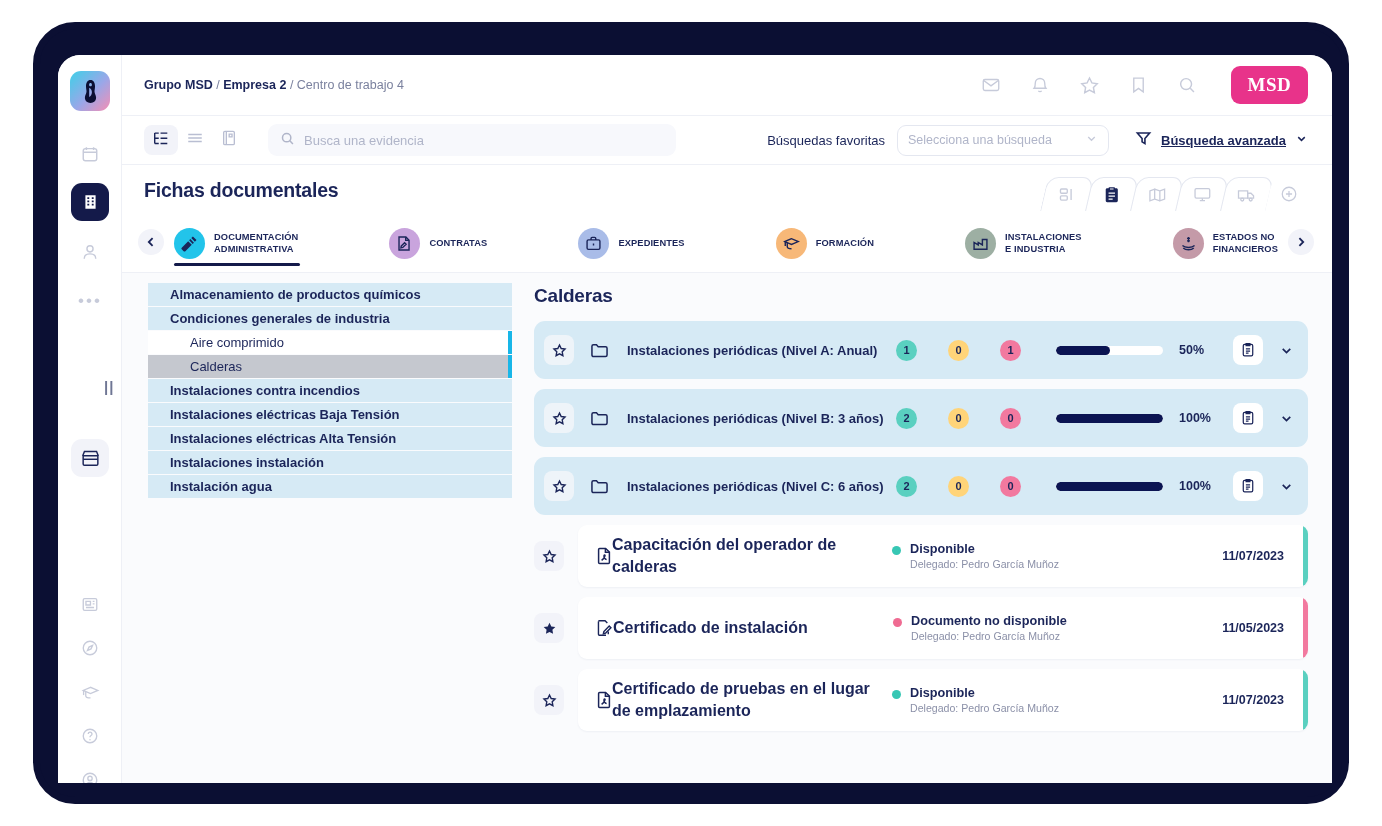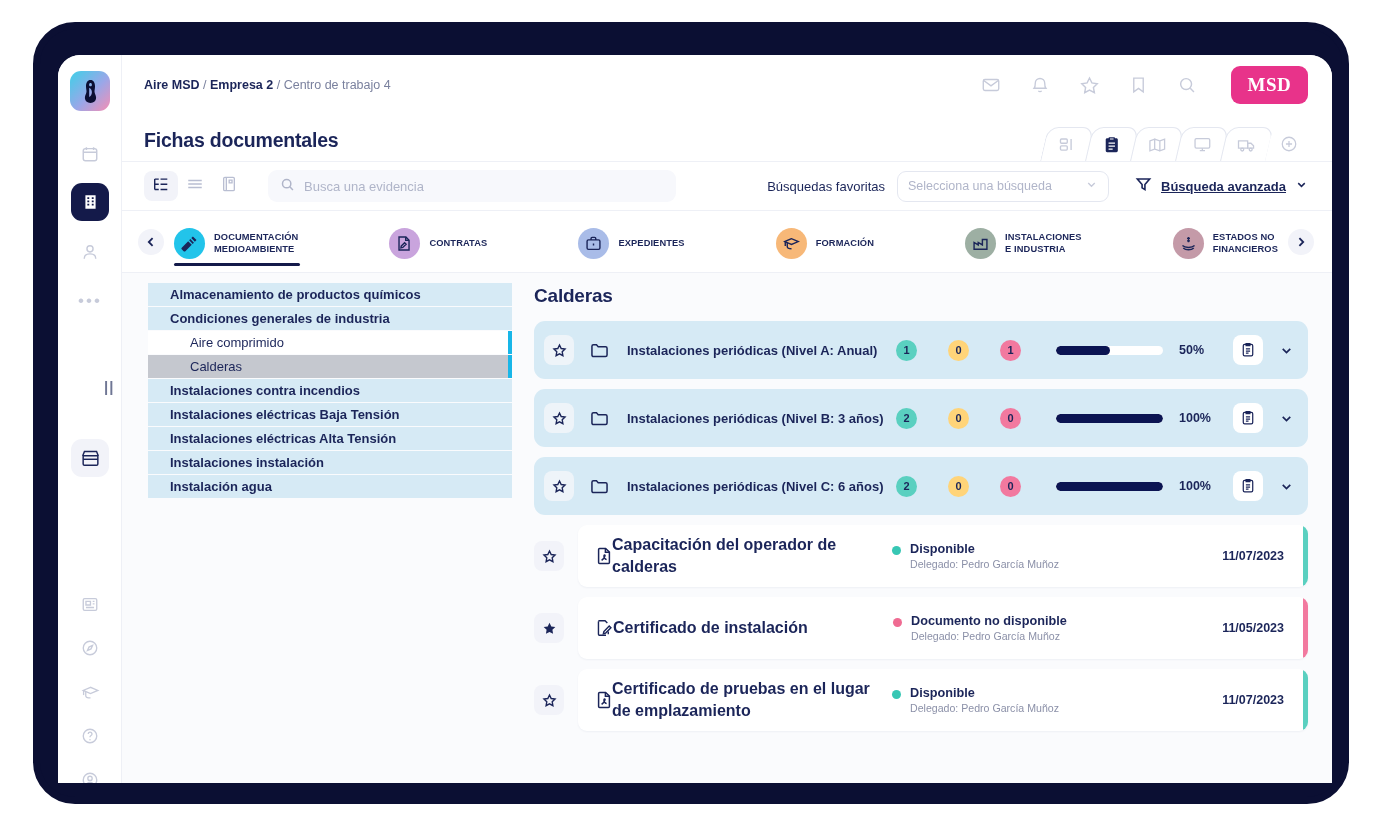--- a/index.html
+++ b/index.html
@@ -372,21 +372,21 @@
             <circle cx="10" cy="10" r="7.5"></circle>
             <circle cx="10" cy="8.2" r="2.4"></circle>
             <path d="M5.6 15.8c.6-1.9 2.3-3 4.4-3s3.8 1.1 4.4 3"></path>
           </svg>
       </div>
     </div>
 
     <div id="main">
 
       <div id="topbar">
-        <div id="breadcrumb"><b>Aire MSD</b><span> / </span><b>Empresa 2</b><span> / </span><span>Centro de trabajo 4</span></div>
+        <div id="breadcrumb"><b>Grupo MSD</b><span> / </span><b>Empresa 2</b><span> / </span><span>Centro de trabajo 4</span></div>
         <div class="spacer"></div>
         <div id="topicons">
           <span class="t-ico">
               <svg width="20" height="20" viewBox="0 0 22 22" fill="none" stroke="currentColor" stroke-width="1.5">
                 <rect x="2.5" y="5" width="17" height="12" rx="1.8"></rect>
                 <path d="m3 6 8 6 8-6"></path>
               </svg>
             </span>
           <span class="t-ico">
               <svg width="20" height="20" viewBox="0 0 22 22" fill="none" stroke="currentColor" stroke-width="1.5">
@@ -407,76 +407,20 @@
           <span class="t-ico">
               <svg width="20" height="20" viewBox="0 0 22 22" fill="none" stroke="currentColor" stroke-width="1.6">
                 <circle cx="10" cy="10" r="6"></circle>
                 <path d="m14.6 14.6 4 4"></path>
               </svg>
             </span>
         </div>
         <div id="msd-badge">MSD</div>
       </div>
 
-      <div id="titlerow">
-        <div id="pagetitle">Fichas documentales</div>
-        <div class="spacer"></div>
-        <div id="tabstrip">
-          <div class="tab">
-              <span>
-                <svg width="17" height="16" viewBox="0 0 20 18" fill="none" stroke="currentColor" stroke-width="1.6">
-                  <rect x="2" y="2" width="8" height="5" rx="1.2"></rect>
-                  <rect x="2" y="10" width="8" height="5" rx="1.2"></rect>
-                  <path d="M14.5 2v13"></path>
-                </svg>
-              </span>
-            </div>
-          <div class="tab active">
-              <span>
-                <svg width="16" height="18" viewBox="0 0 18 20" fill="currentColor">
-                  <path d="M6.2 1.2h5.6c.5 0 .8.4.8.9v.4h1.6c.9 0 1.6.7 1.6 1.6v12.5c0 .9-.7 1.6-1.6 1.6H3.8c-.9 0-1.6-.7-1.6-1.6V4.1c0-.9.7-1.6 1.6-1.6h1.6v-.4c0-.5.3-.9.8-.9zM5.4 7.3v1.4h7.2V7.3H5.4zm0 3.3v1.4h7.2v-1.4H5.4zm0 3.3v1.4h4.6v-1.4H5.4zM7 2.6v1.3h4V2.6H7z"></path>
-                </svg>
-              </span>
-            </div>
-          <div class="tab">
-              <span>
-                <svg width="19" height="16" viewBox="0 0 22 18" fill="none" stroke="currentColor" stroke-width="1.5">
-                  <path d="M2.5 4.3 8 2.2v11.5l-5.5 2.1V4.3zM8 2.2l6 2.1v11.5L8 13.7V2.2zM14 4.3l5.5-2.1v11.5L14 15.8V4.3z"></path>
-                </svg>
-              </span>
-            </div>
-          <div class="tab">
-              <span>
-                <svg width="19" height="17" viewBox="0 0 22 19" fill="none" stroke="currentColor" stroke-width="1.5">
-                  <rect x="2.5" y="2.8" width="17" height="11" rx="1.6"></rect>
-                  <path d="M8 16.5h6M11 13.8v2.7"></path>
-                </svg>
-              </span>
-            </div>
-          <div class="tab">
-              <span>
-                <svg width="20" height="16" viewBox="0 0 23 18" fill="none" stroke="currentColor" stroke-width="1.5">
-                  <path d="M2 4.2h10.5v8.3H2z"></path>
-                  <path d="M12.5 7h3.8l3 3v2.5h-6.8z"></path>
-                  <circle cx="6.3" cy="14.2" r="1.7"></circle>
-                  <circle cx="16" cy="14.2" r="1.7"></circle>
-                </svg>
-              </span>
-            </div>
-          <div class="tab plain">
-              <span>
-                <svg width="18" height="18" viewBox="0 0 20 20" fill="none" stroke="currentColor" stroke-width="1.4">
-                  <circle cx="10" cy="10" r="7.5"></circle>
-                  <path d="M10 6.6v6.8M6.6 10h6.8"></path>
-                </svg>
-              </span>
-            </div>
-        </div>
-      </div>
-
       <div id="toolbar">
         <div class="view-btn on">
             <span><svg width="18" height="17" viewBox="0 0 20 18" fill="none" stroke="currentColor" stroke-width="1.6">
                 <path d="M3 3v11.5M3 3h4.5M3 8.8h4.5M3 14.5h4.5"></path>
                 <path d="M9.5 3H17M9.5 8.8H17M9.5 14.5H17"></path>
               </svg></span>
           </div>
         <div class="view-btn">
             <span><svg width="18" height="14" viewBox="0 0 20 14" fill="none" stroke="currentColor" stroke-width="1.7">
                 <path d="M2.5 3h15M2.5 7h15M2.5 11h15"></path>
@@ -508,36 +452,92 @@
           <span><svg width="17" height="17" viewBox="0 0 18 18" fill="none" stroke="#1b2559" stroke-width="1.7">
                 <path d="M2.5 3.2h13l-5 5.8v5.3l-3-1.7V9L2.5 3.2z"></path>
               </svg></span>
           <span class="adv-link">Búsqueda avanzada</span>
           <span class="chev"><svg width="13" height="13" viewBox="0 0 14 14" fill="none" stroke="currentColor" stroke-width="1.6">
                 <path d="m3.5 5.5 3.5 3.5 3.5-3.5"></path>
               </svg></span>
         </div>
       </div>
 
+      <div id="titlerow">
+        <div id="pagetitle">Fichas documentales</div>
+        <div class="spacer"></div>
+        <div id="tabstrip">
+          <div class="tab">
+              <span>
+                <svg width="17" height="16" viewBox="0 0 20 18" fill="none" stroke="currentColor" stroke-width="1.6">
+                  <rect x="2" y="2" width="8" height="5" rx="1.2"></rect>
+                  <rect x="2" y="10" width="8" height="5" rx="1.2"></rect>
+                  <path d="M14.5 2v13"></path>
+                </svg>
+              </span>
+            </div>
+          <div class="tab active">
+              <span>
+                <svg width="16" height="18" viewBox="0 0 18 20" fill="currentColor">
+                  <path d="M6.2 1.2h5.6c.5 0 .8.4.8.9v.4h1.6c.9 0 1.6.7 1.6 1.6v12.5c0 .9-.7 1.6-1.6 1.6H3.8c-.9 0-1.6-.7-1.6-1.6V4.1c0-.9.7-1.6 1.6-1.6h1.6v-.4c0-.5.3-.9.8-.9zM5.4 7.3v1.4h7.2V7.3H5.4zm0 3.3v1.4h7.2v-1.4H5.4zm0 3.3v1.4h4.6v-1.4H5.4zM7 2.6v1.3h4V2.6H7z"></path>
+                </svg>
+              </span>
+            </div>
+          <div class="tab">
+              <span>
+                <svg width="19" height="16" viewBox="0 0 22 18" fill="none" stroke="currentColor" stroke-width="1.5">
+                  <path d="M2.5 4.3 8 2.2v11.5l-5.5 2.1V4.3zM8 2.2l6 2.1v11.5L8 13.7V2.2zM14 4.3l5.5-2.1v11.5L14 15.8V4.3z"></path>
+                </svg>
+              </span>
+            </div>
+          <div class="tab">
+              <span>
+                <svg width="19" height="17" viewBox="0 0 22 19" fill="none" stroke="currentColor" stroke-width="1.5">
+                  <rect x="2.5" y="2.8" width="17" height="11" rx="1.6"></rect>
+                  <path d="M8 16.5h6M11 13.8v2.7"></path>
+                </svg>
+              </span>
+            </div>
+          <div class="tab">
+              <span>
+                <svg width="20" height="16" viewBox="0 0 23 18" fill="none" stroke="currentColor" stroke-width="1.5">
+                  <path d="M2 4.2h10.5v8.3H2z"></path>
+                  <path d="M12.5 7h3.8l3 3v2.5h-6.8z"></path>
+                  <circle cx="6.3" cy="14.2" r="1.7"></circle>
+                  <circle cx="16" cy="14.2" r="1.7"></circle>
+                </svg>
+              </span>
+            </div>
+          <div class="tab plain">
+              <span>
+                <svg width="18" height="18" viewBox="0 0 20 20" fill="none" stroke="currentColor" stroke-width="1.4">
+                  <circle cx="10" cy="10" r="7.5"></circle>
+                  <path d="M10 6.6v6.8M6.6 10h6.8"></path>
+                </svg>
+              </span>
+            </div>
+        </div>
+      </div>
+
       <div id="cats">
         <div class="arrow">
             <svg width="12" height="12" viewBox="0 0 12 12" fill="none" stroke="currentColor" stroke-width="1.8">
               <path d="M7.6 2.2 3.8 6l3.8 3.8"></path>
             </svg>
           </div>
         <div id="cat-track">
 
           <div class="cat active">
             <div class="bubble" style="background:#22c4ea">
                 <svg width="17" height="17" viewBox="0 0 18 18" fill="currentColor">
                   <path d="M12.6 1.6 16.4 5.4 14.7 7.1 10.9 3.3zM9.9 4.3l3.8 3.8-1.3 1.3L8.6 5.6zM7.6 6.6 11.4 10.4 4.6 17.2c-.5.5-1.3.5-1.8 0l-2-2c-.5-.5-.5-1.3 0-1.8L7.6 6.6z"></path>
                 </svg>
               </div>
             <div class="lbl">DOCUMENTACIÓN
-MEDIOAMBIENTE</div>
+ADMINISTRATIVA</div>
           </div>
 
           <div class="cat">
             <div class="bubble" style="background:#c9a4dd">
                 <svg width="17" height="17" viewBox="0 0 18 18" fill="none" stroke="#1b2559" stroke-width="1.5">
                   <path d="M3.2 2.2h7.3l3.3 3.3v10.3H3.2z"></path>
                   <path d="M10.3 2.3v3.4h3.4"></path>
                   <path d="M5.6 11.6l3.5-3.5 1.6 1.6-3.5 3.5-2 .4.4-2z"></path>
                 </svg>
               </div>

